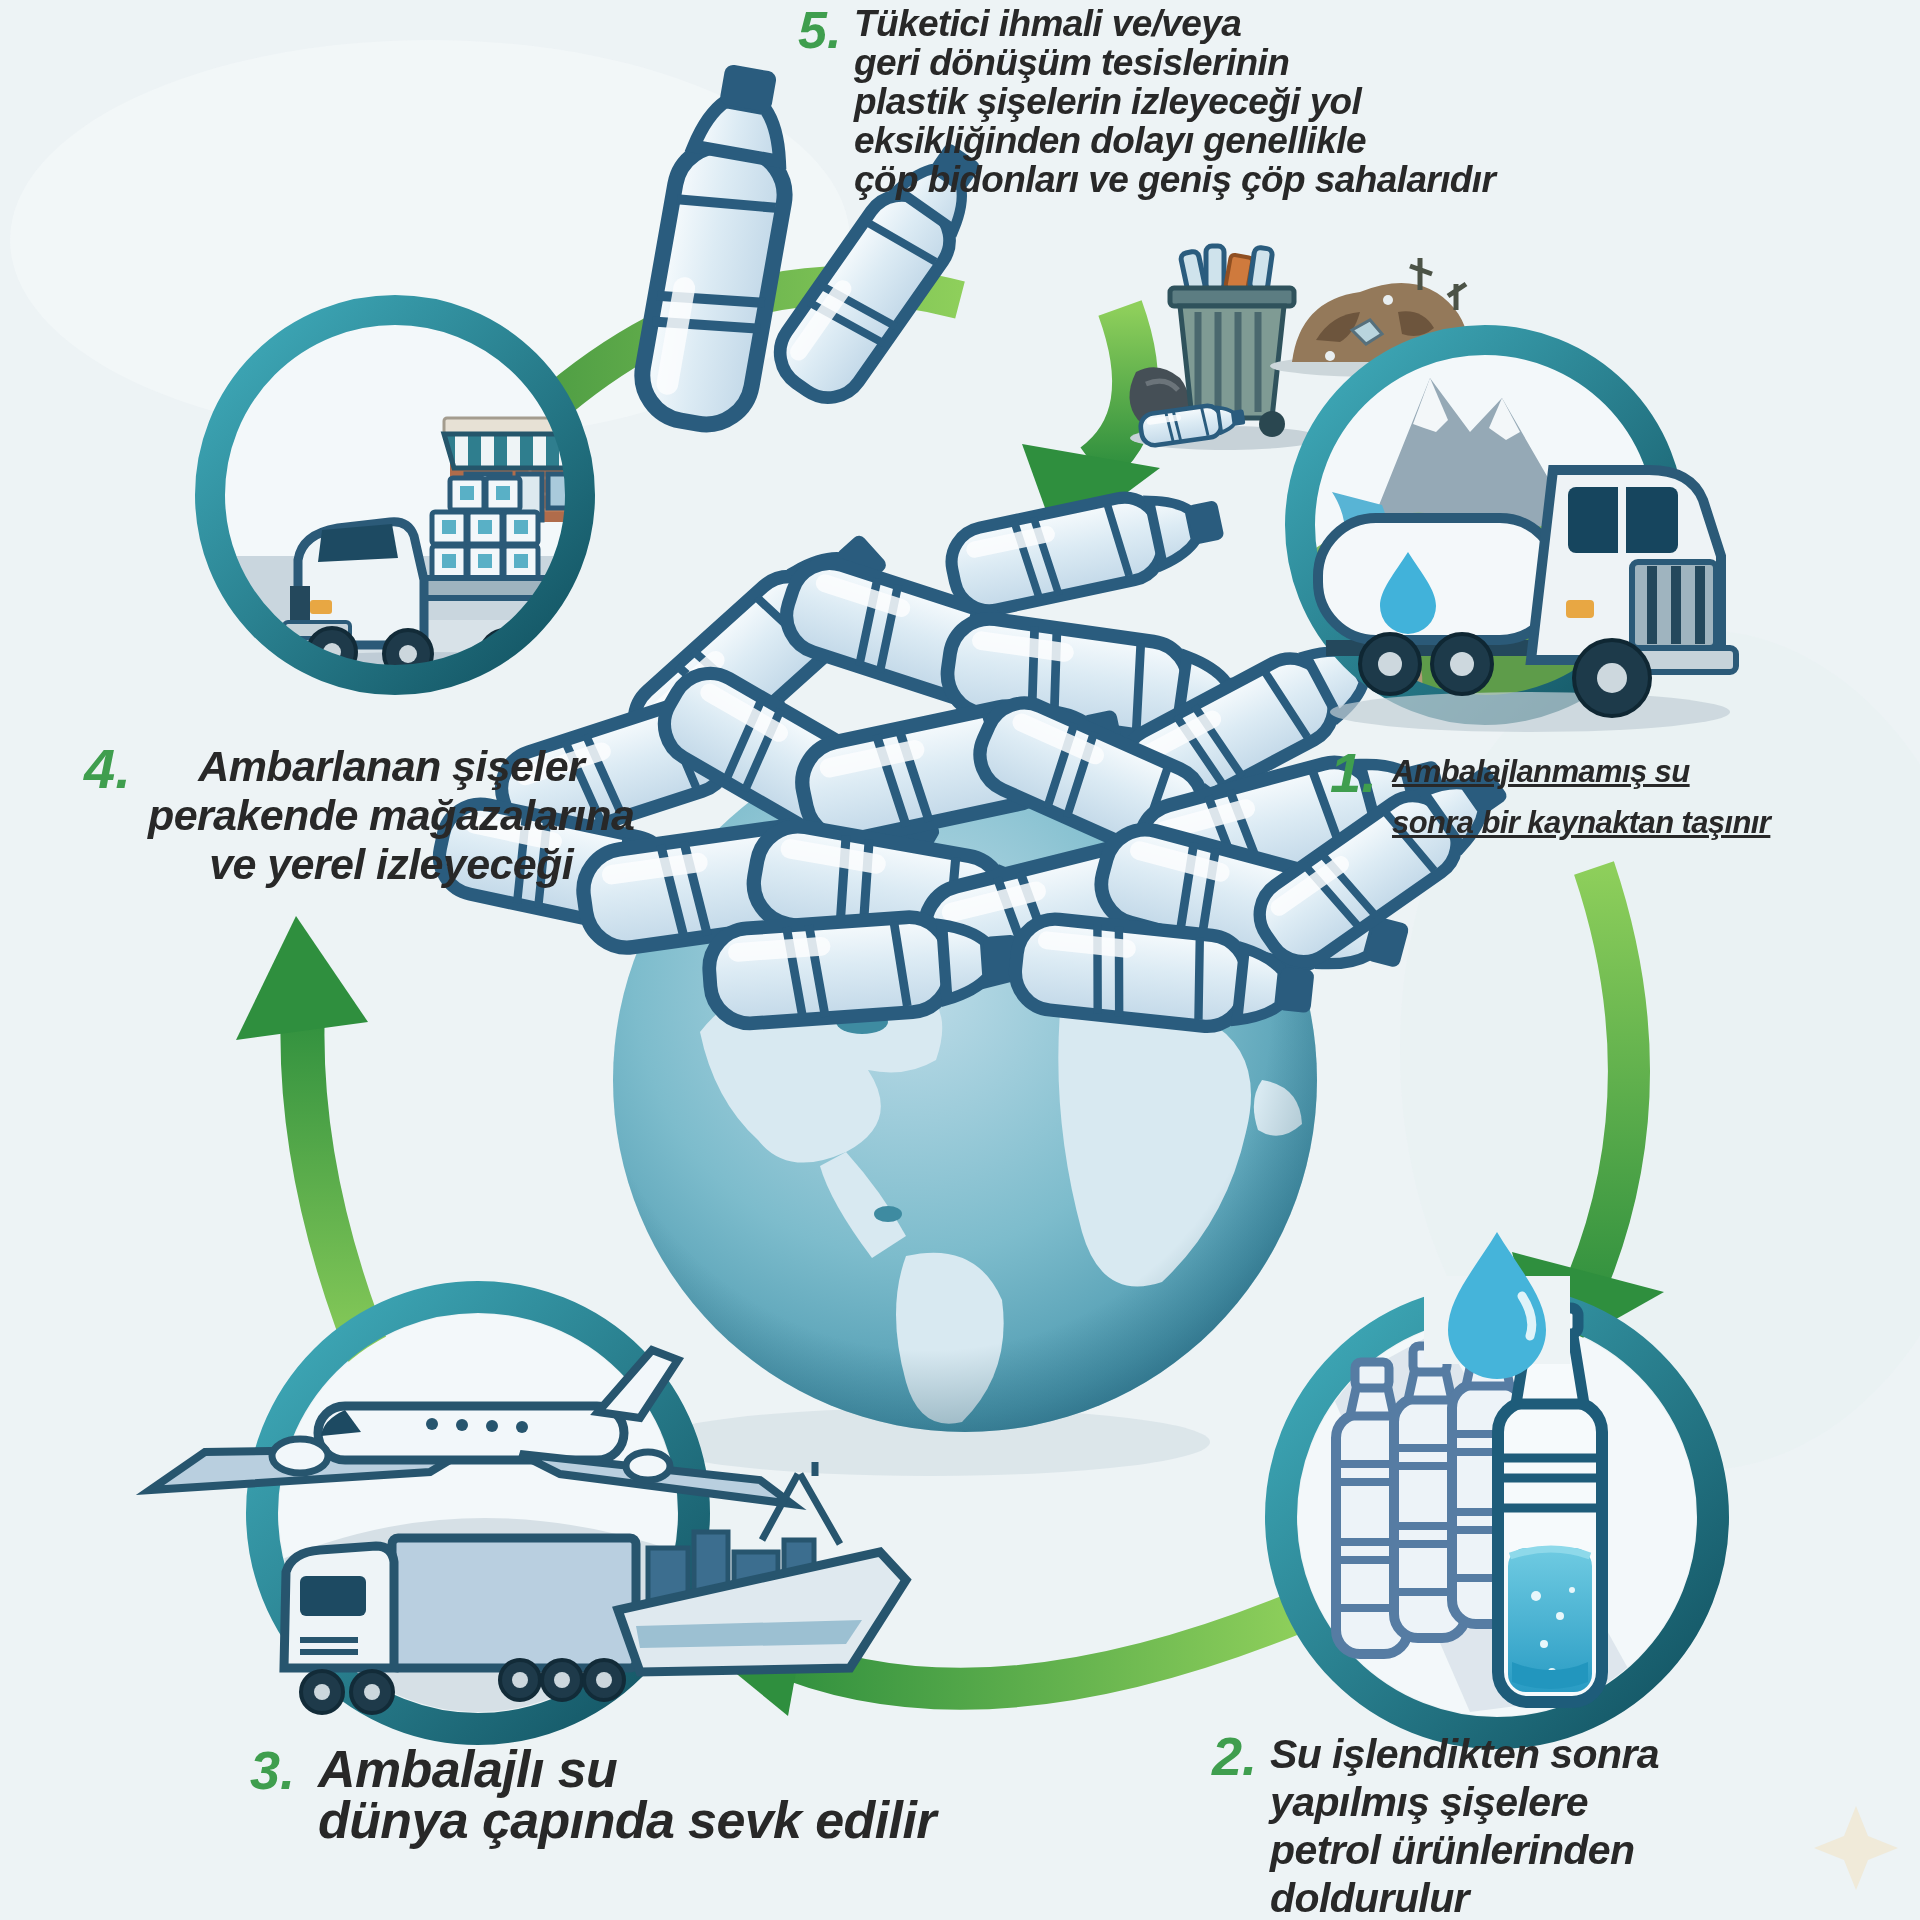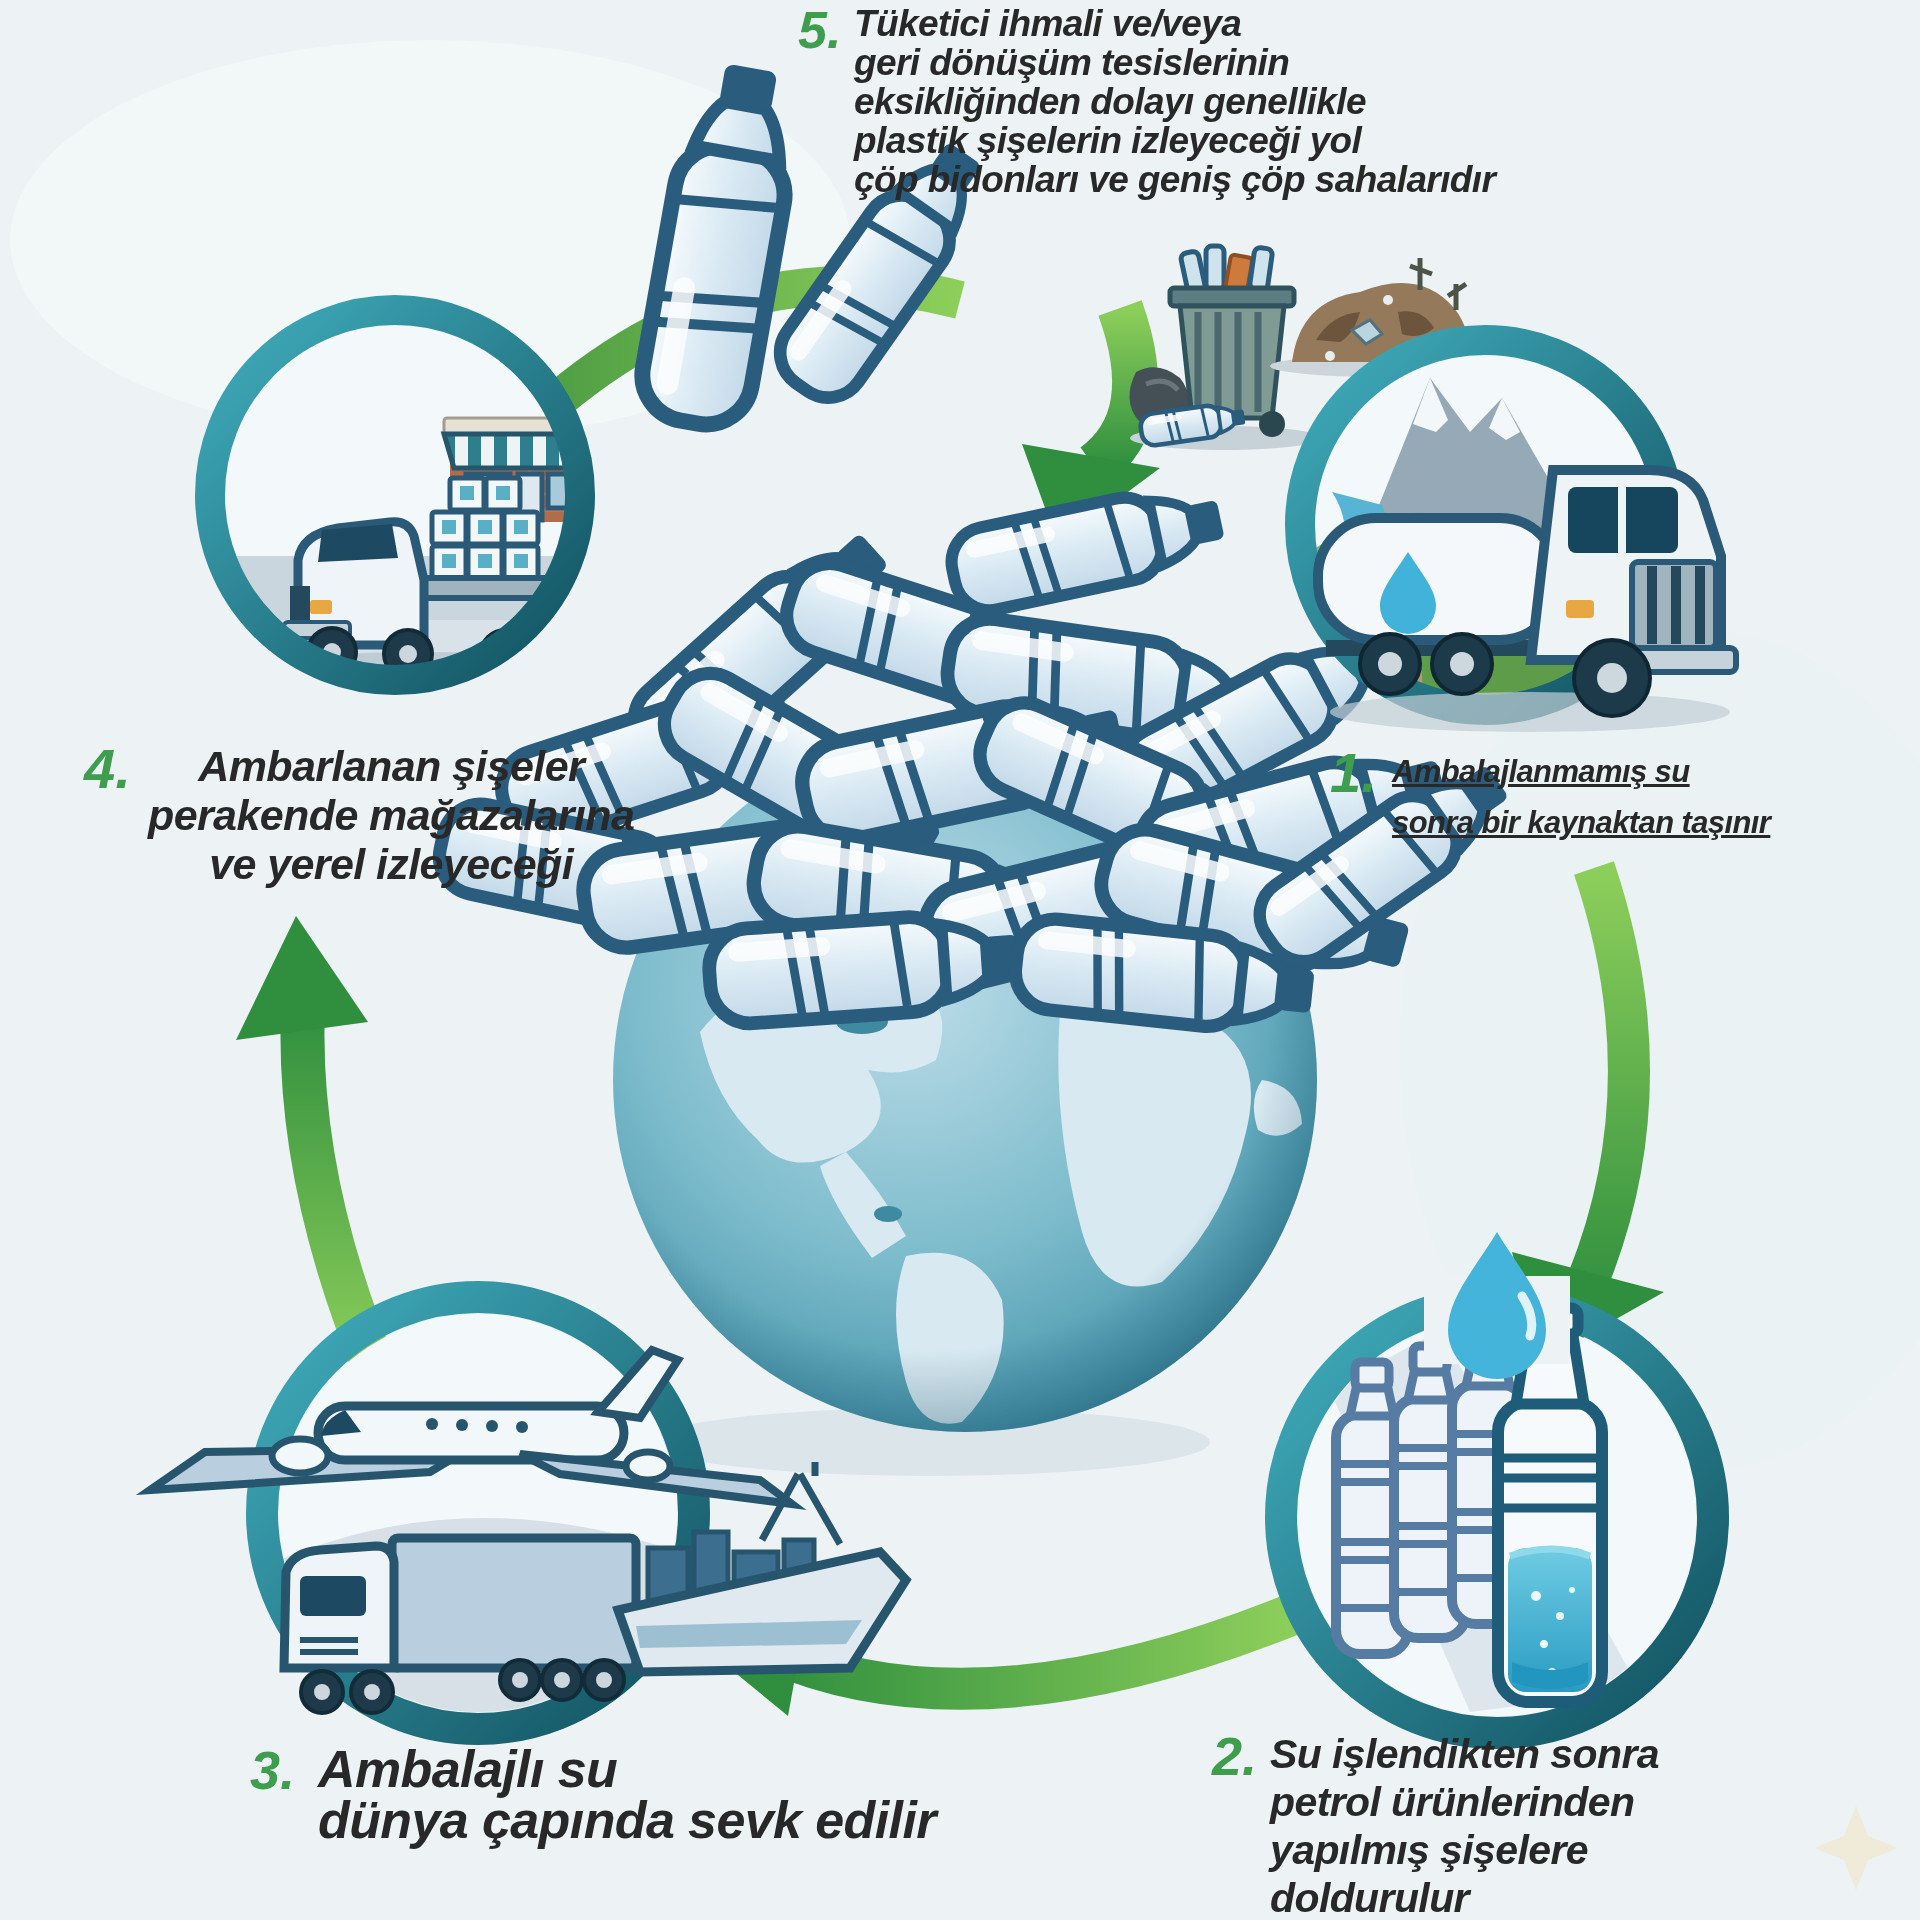--- a/index.html
+++ b/index.html
@@ -393,40 +393,40 @@
     </g>
 
     <path d="M1856,1806 L1868,1836 L1898,1848 L1868,1860 L1856,1890 L1844,1860 L1814,1848 L1844,1836 Z" fill="#f0e8d4" opacity="0.85"></path>
   </svg>
 
   <div class="step s5">
     <span class="num">5.</span>
     <div class="lines">
       <div>Tüketici ihmali ve/veya</div>
       <div>geri dönüşüm tesislerinin</div>
+      <div>plastik şişelerin izleyeceği yol</div>
       <div>eksikliğinden dolayı genellikle</div>
-      <div>plastik şişelerin izleyeceği yol</div>
       <div>çöp bidonları ve geniş çöp sahalarıdır</div>
     </div>
   </div>
 
   <div class="step s1">
     <span class="num">1.</span>
     <div class="lines">
       <div>Ambalajlanmamış su</div>
       <div>sonra bir kaynaktan taşınır</div>
     </div>
   </div>
 
   <div class="step s2">
     <span class="num">2.</span>
     <div class="lines">
       <div>Su işlendikten sonra</div>
+      <div>yapılmış şişelere</div>
       <div>petrol ürünlerinden</div>
-      <div>yapılmış şişelere</div>
       <div>doldurulur</div>
     </div>
   </div>
 
   <div class="step s3">
     <span class="num">3.</span>
     <div class="lines">
       <div>Ambalajlı su</div>
       <div>dünya çapında sevk edilir</div>
     </div>

